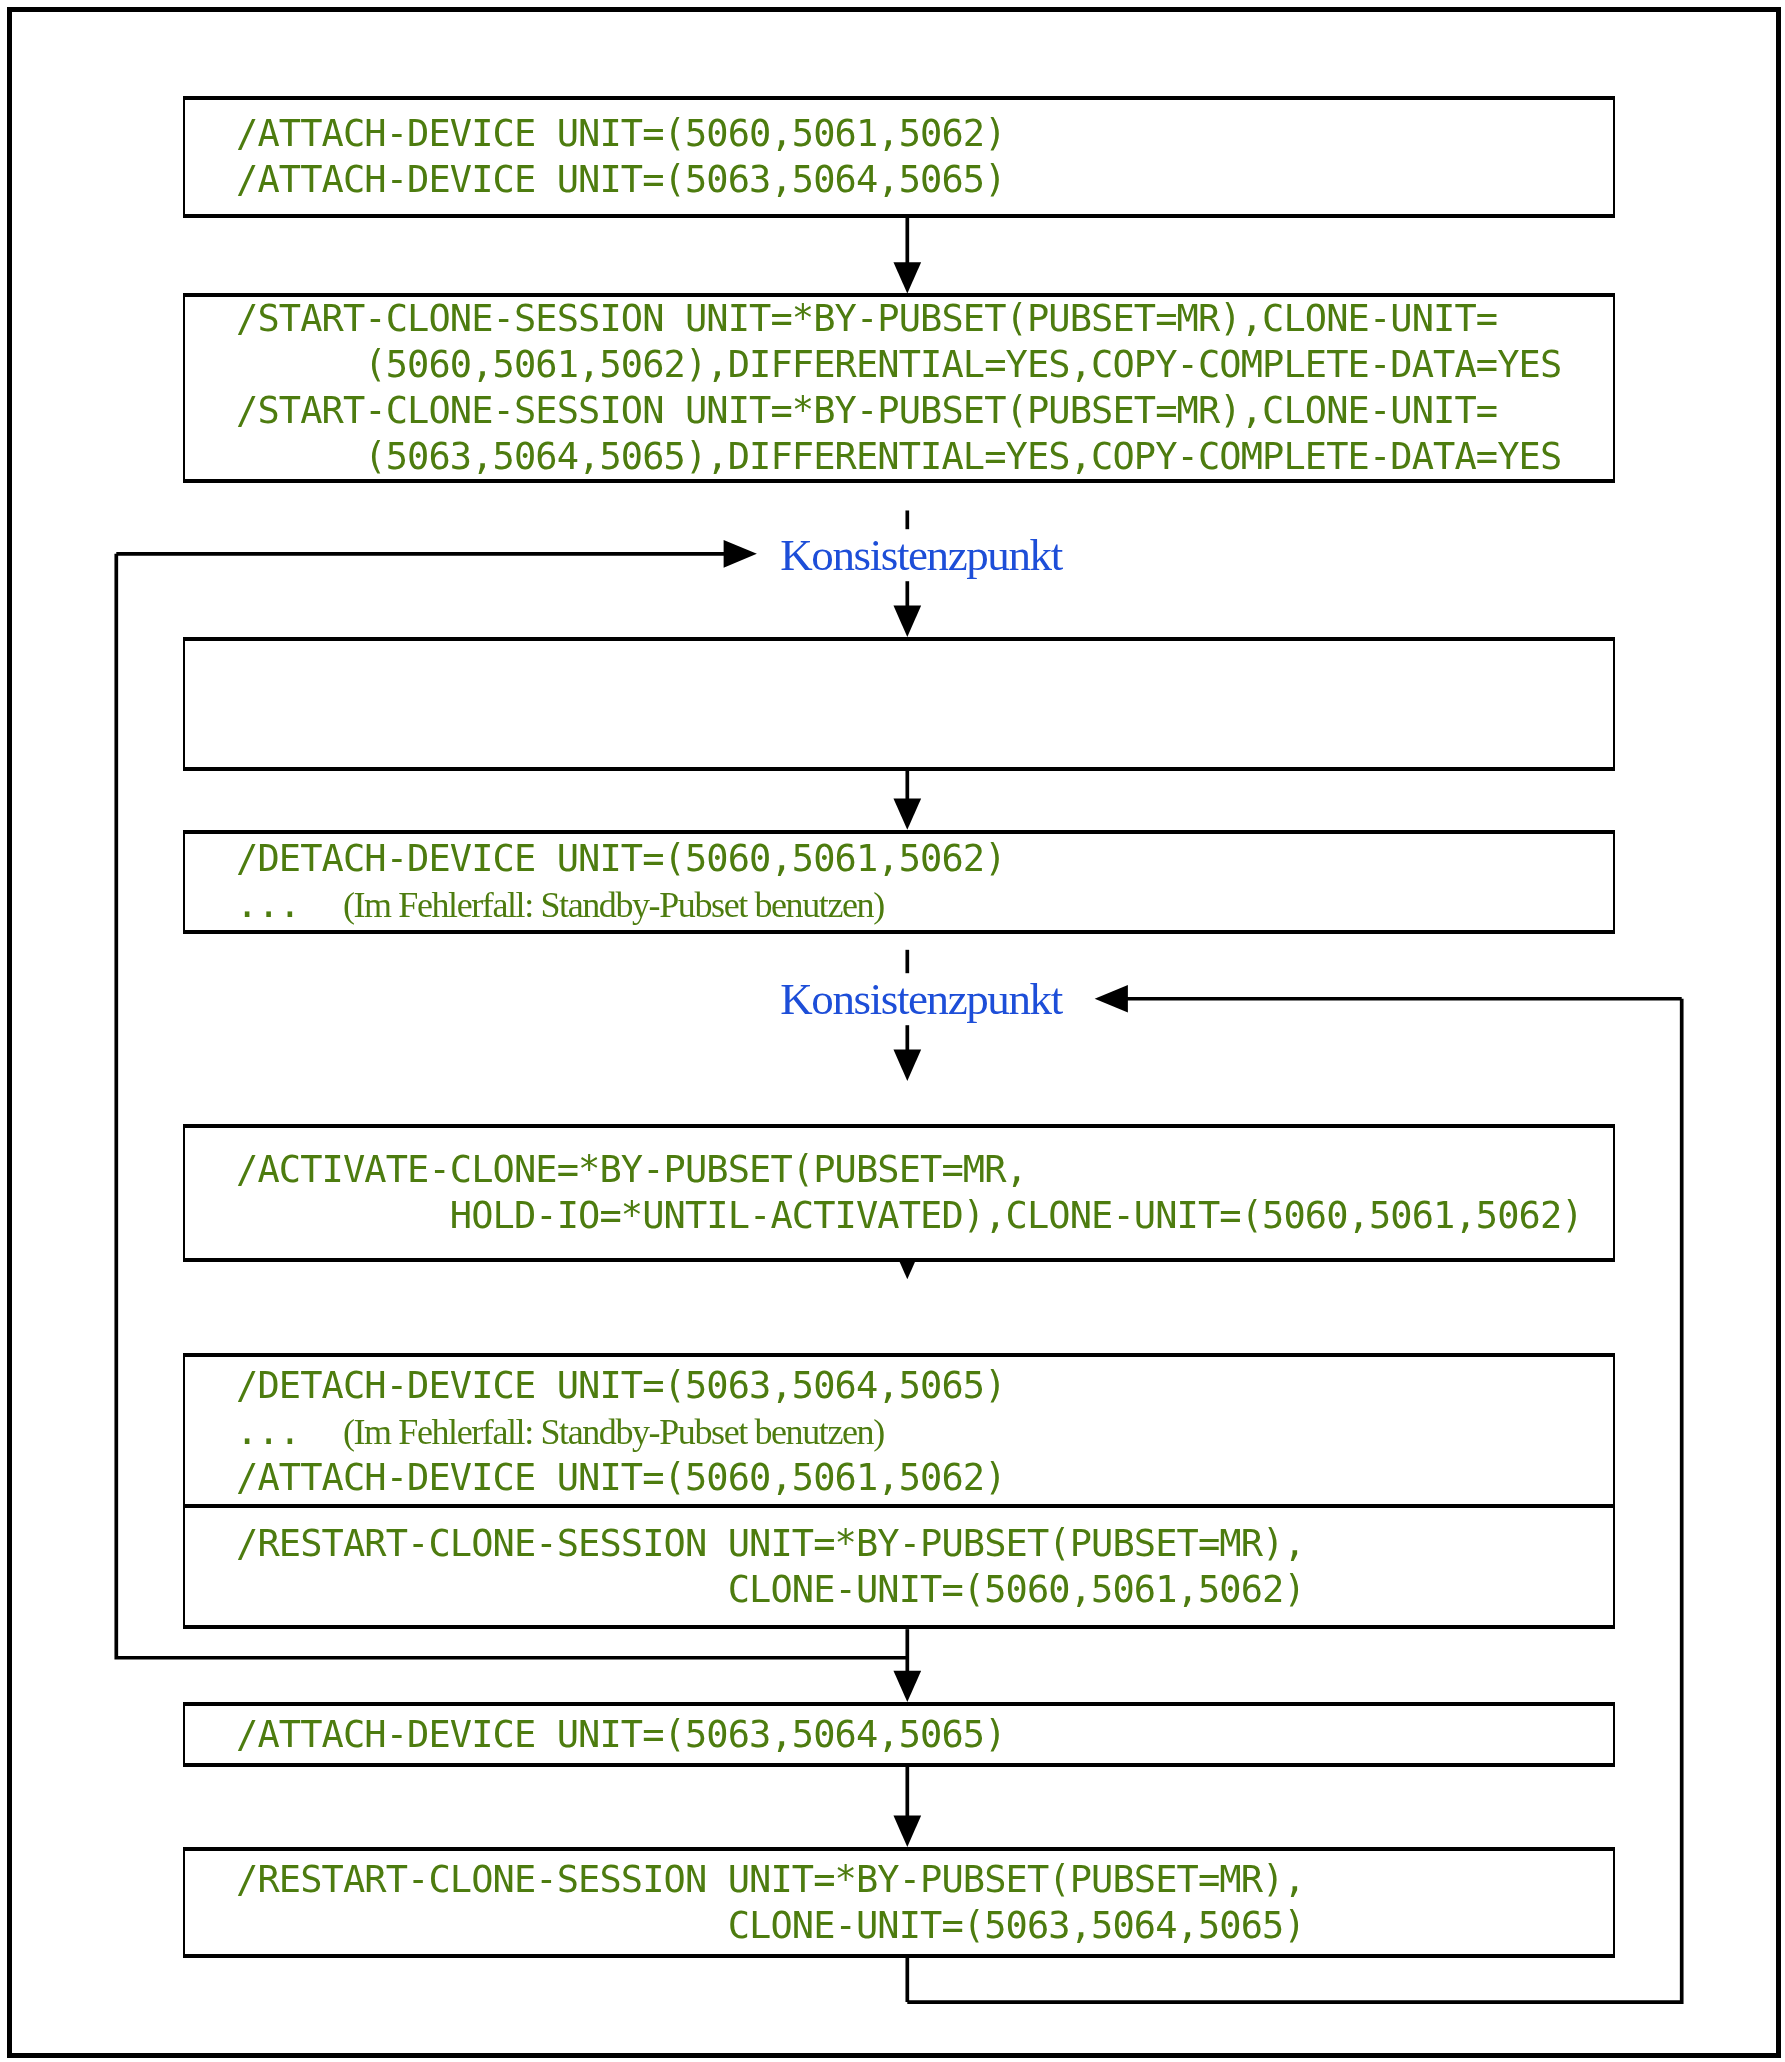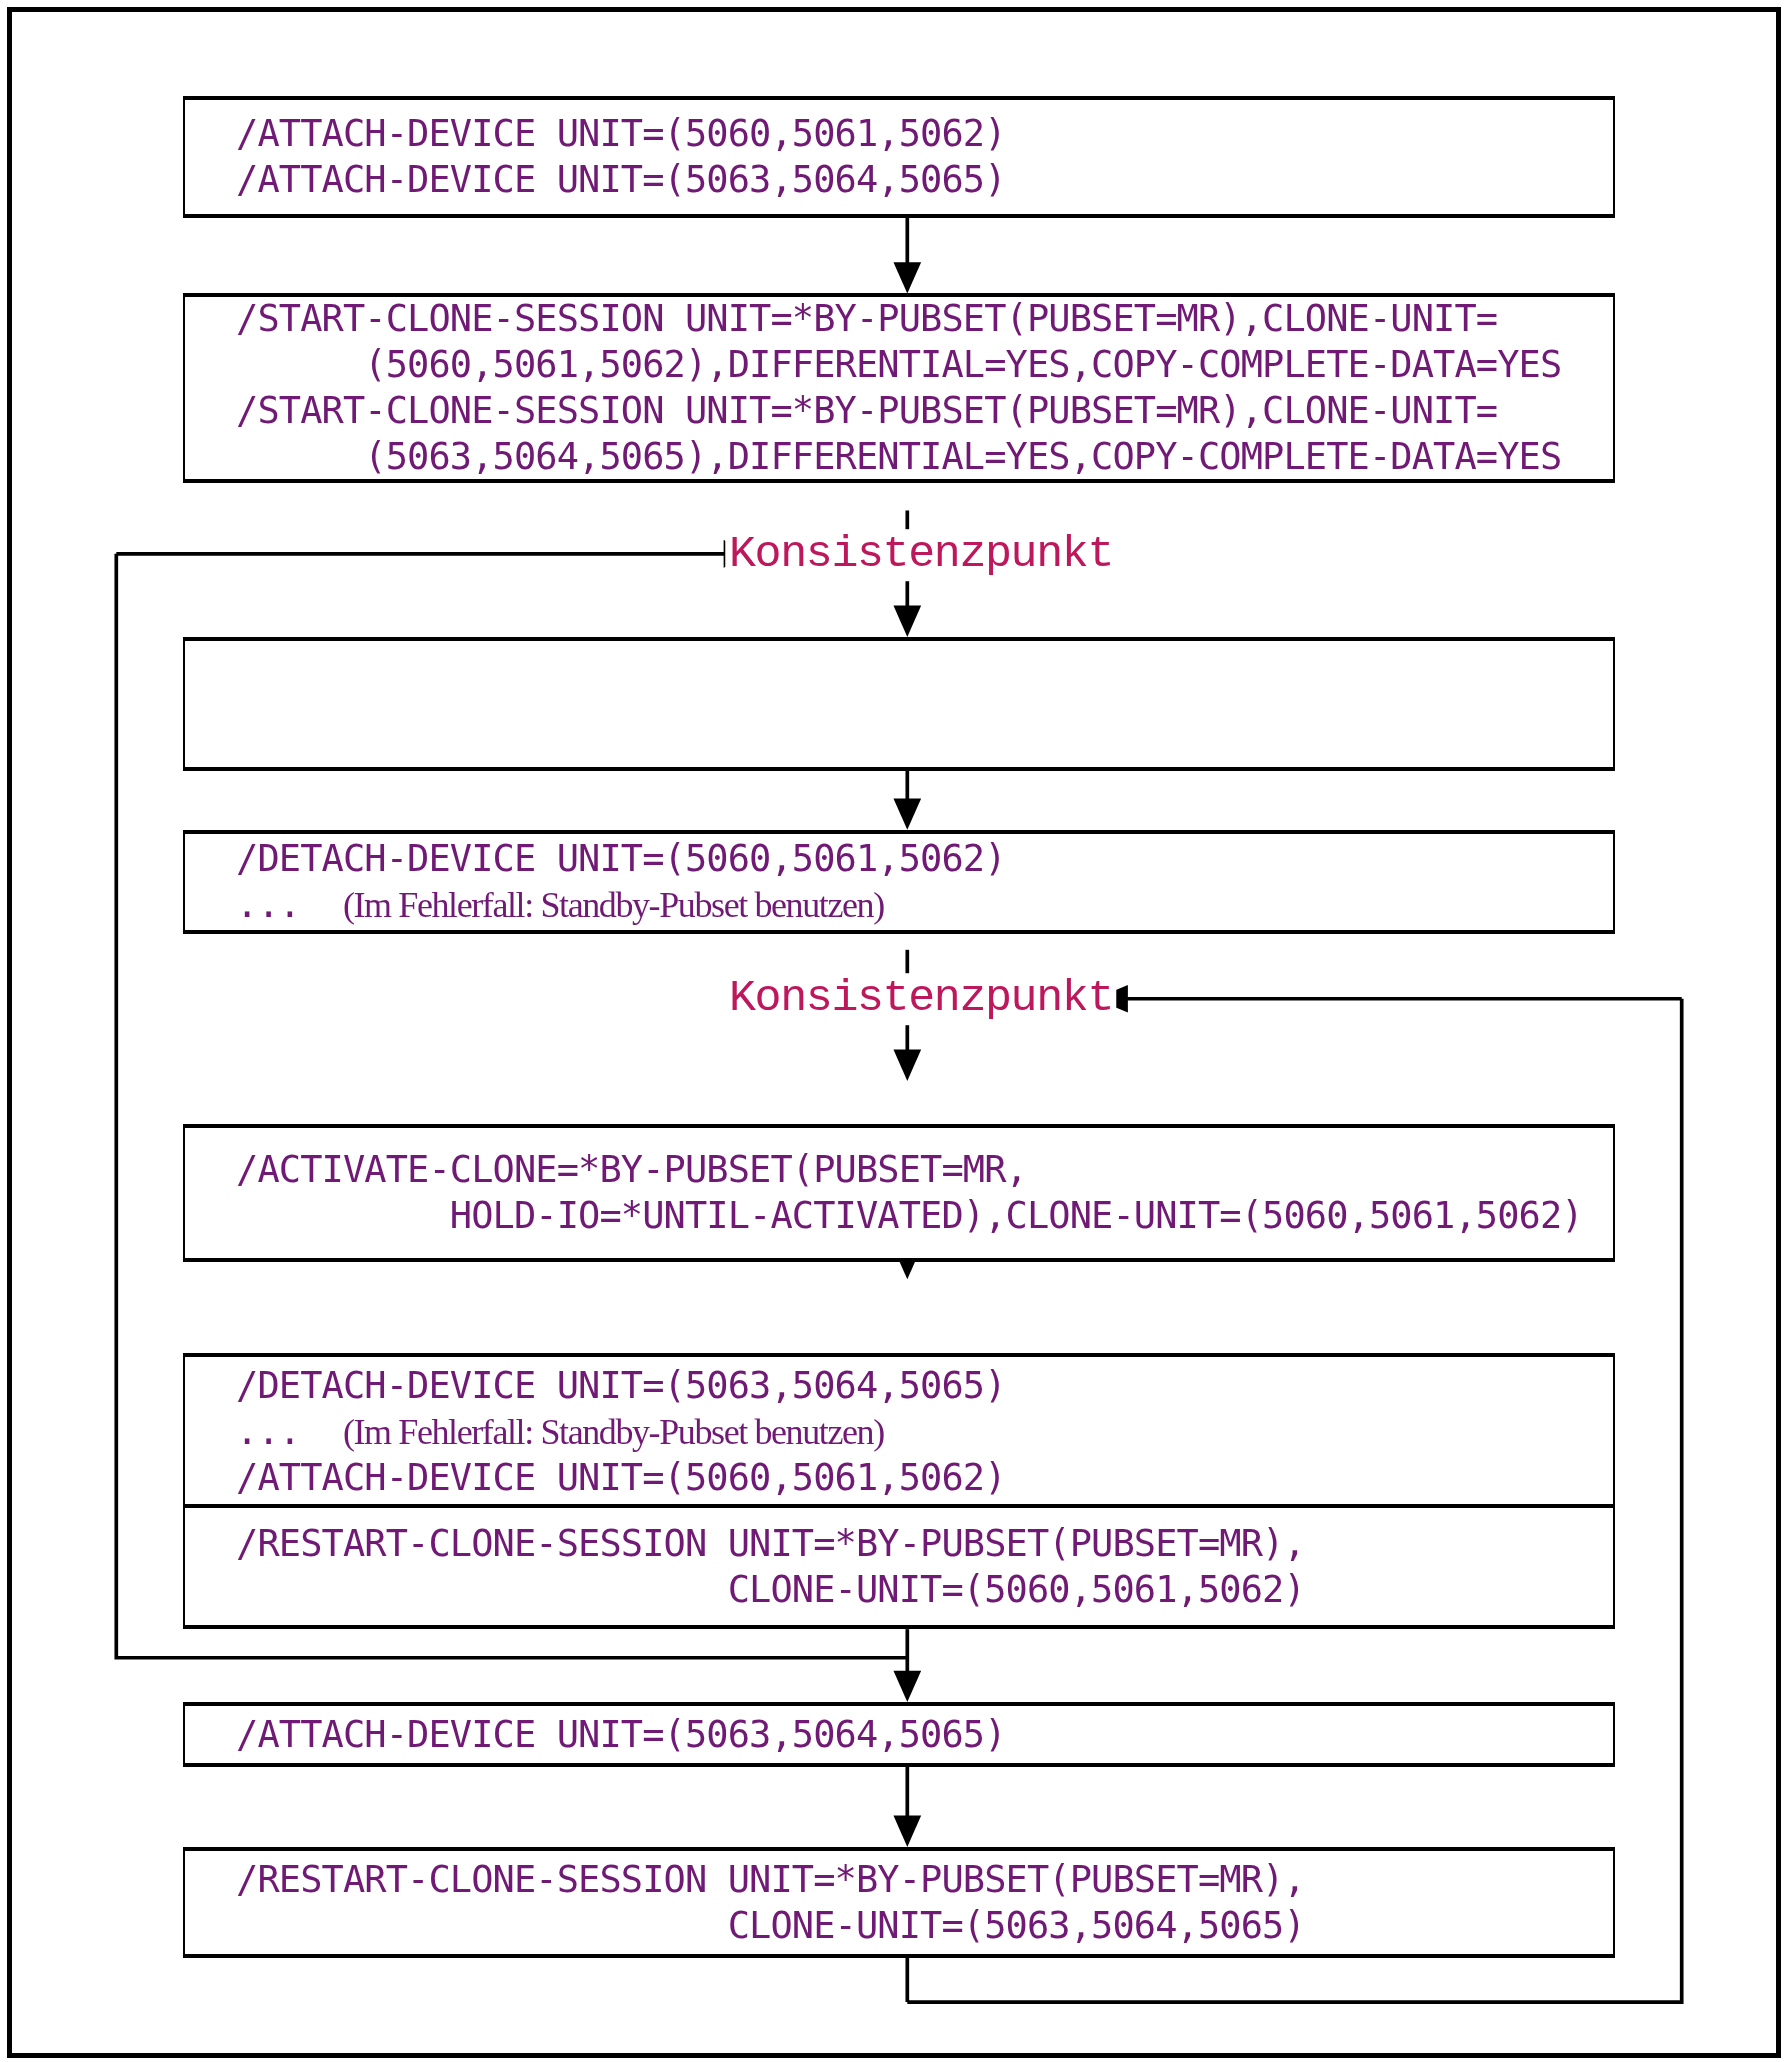--- a/index.html
+++ b/index.html
@@ -29,37 +29,37 @@
     background:#ffffff;
     z-index:2;
     display:flex;flex-direction:column;justify-content:center;
     padding-left:51px;
   }
   .mline{
     font-family:"DejaVu Sans Mono", monospace;
     font-size:37px;line-height:46px;
     letter-spacing:-0.9px;
     white-space:pre;
-    color:#701a75;
+    color:#4d7c0f;
   }
   .sans-note{
     font-family:Liberation Serif, serif;
     font-size:36px;
     letter-spacing:-1.4px;
   }
   .kp-label{
     position:absolute;
     transform:translate(-50%,-50%);
     z-index:3;
     background:#ffffff;
     padding:1.8px 3.7px;
-    font-family:Liberation Mono, monospace;
+    font-family:Liberation Serif, serif;
     font-size:45px;line-height:48px;
     letter-spacing:-1.4px;
-    color:#be185d;
+    color:#1d4ed8;
     white-space:nowrap;
   }
   .stroke{stroke:#000000;stroke-width:4;fill:none;}
   .head{fill:#000000;stroke:none;}
 </style>
 </head>
 <body>
 
 <div id="page">
 

